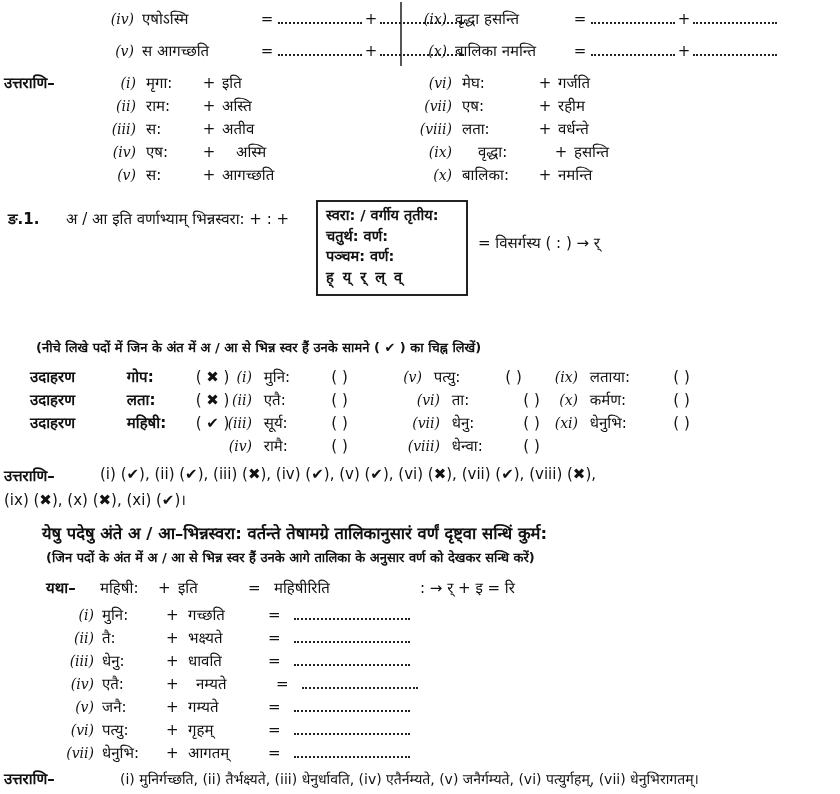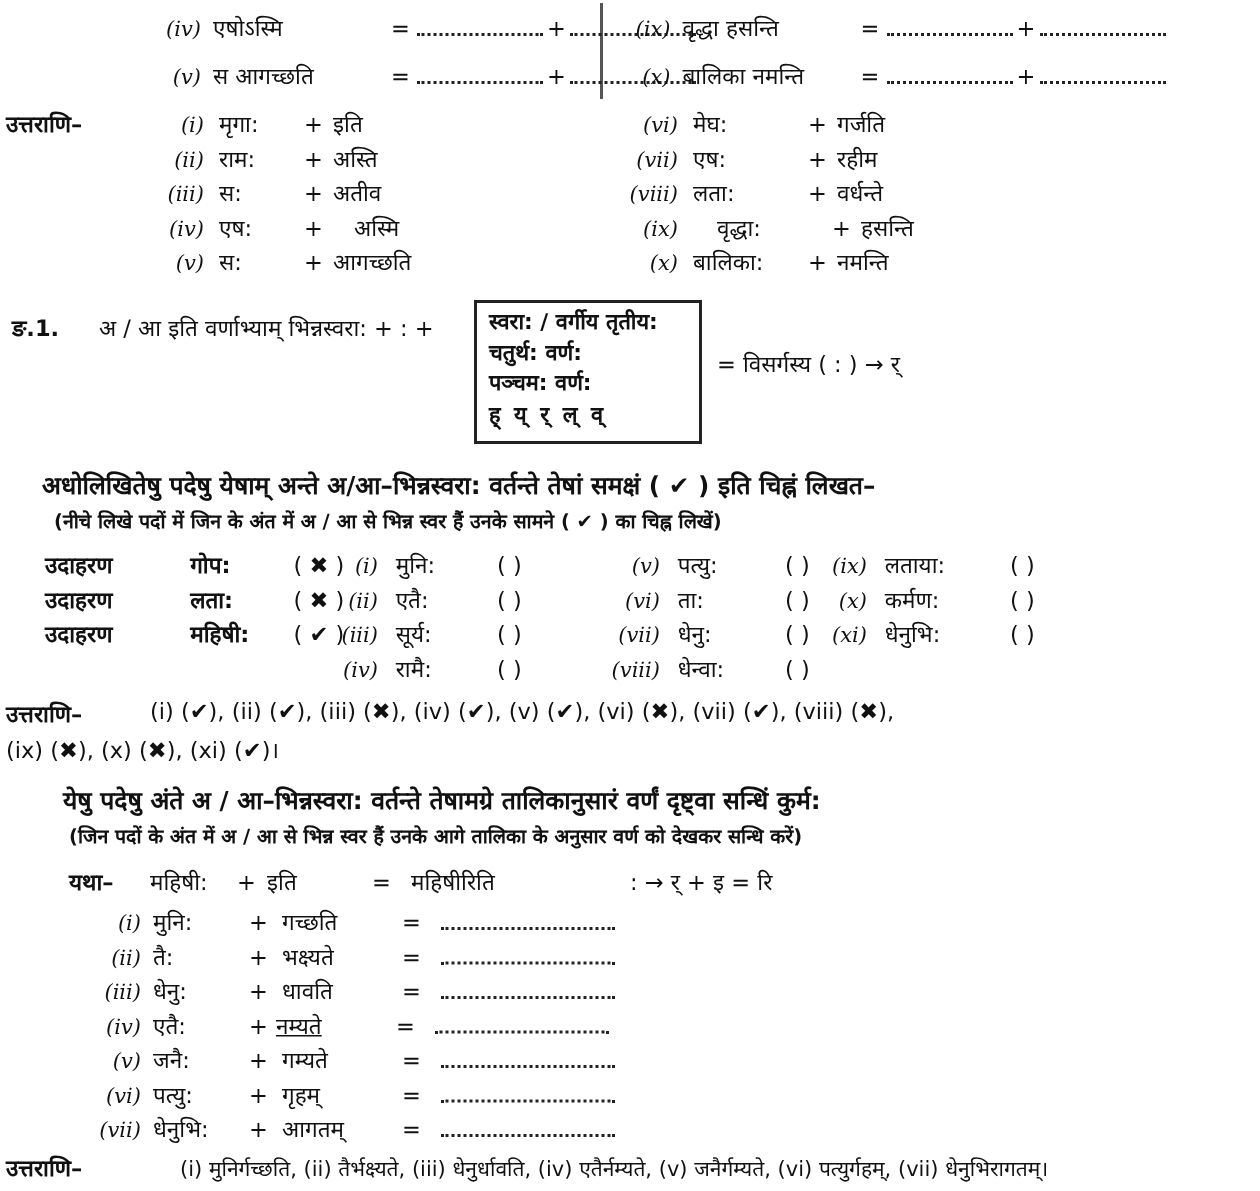--- a/index.html
+++ b/index.html
@@ -231,21 +231,20 @@
 
   <div class="box" style="left:316px; top:200px; width:152px; height:96px;">
     <div class="bline dev">स्वरा: / वर्गीय तृतीय:</div>
     <div class="bline dev">चतुर्थ: वर्ण:</div>
     <div class="bline dev">पञ्चम: वर्ण:</div>
     <div class="bline dev" style="letter-spacing:2px;">ह् य् र् ल् व्</div>
   </div>
 
   <div class="row dev" style="left:478px; top:232px; font-size:15px;">= विसर्गस्य ( : )  →  र्</div>
 
-  <div class="heading-sa dev" style="left:28px; top:311px;">अधोलिखितेषु पदेषु येषाम् अन्ते अ/आ–भिन्नस्वरा: वर्तन्ते तेषां समक्षं ( ✔ ) इति चिह्नं लिखत–</div>
   <div class="heading-hi dev" style="left:36px; top:338px;">(नीचे लिखे पदों में जिन के अंत में अ / आ से भिन्न स्वर हैं उनके सामने ( ✔ ) का चिह्न लिखें)</div>
 
   <div class="gridcell" style="left:30px; top:366px;">
     <span class="ex-label dev" style="display:inline-block; width:78px;">उदाहरण</span>
     <span class="gword dev bold" style="width:62px; margin-left:14px;">गोप:</span>
     <span class="gmark dev" style="width:38px;">( ✖ )</span>
   </div>
   <div class="gridcell" style="left:30px; top:389px;">
     <span class="ex-label dev" style="display:inline-block; width:78px;">उदाहरण</span>
     <span class="gword dev bold" style="width:62px; margin-left:14px;">लता:</span>
@@ -271,21 +270,21 @@
     <span class="gnum it" style="width:36px;">(ii)</span>
     <span class="gword dev" style="width:50px; margin-left:7px;">एतै:</span>
     <span class="gmark dev" style="width:42px;">(     )</span>
   </div>
   <div class="gridcell" style="left:216px; top:435px;">
     <span class="gnum it" style="width:36px;">(iv)</span>
     <span class="gword dev" style="width:50px; margin-left:7px;">रामै:</span>
     <span class="gmark dev" style="width:42px;">(     )</span>
   </div>
 
-  <div class="gridcell" style="left:400px; top:366px;">
+  <div class="gridcell" style="left:382px; top:366px;">
     <span class="gnum it" style="width:40px;">(v)</span>
     <span class="gword dev" style="width:54px; margin-left:7px;">पत्यु:</span>
     <span class="gmark dev" style="width:42px;">(     )</span>
   </div>
   <div class="gridcell" style="left:400px; top:412px;">
     <span class="gnum it" style="width:40px;">(vii)</span>
     <span class="gword dev" style="width:54px; margin-left:7px;">धेनु:</span>
     <span class="gmark dev" style="width:42px;">(     )</span>
   </div>
   <div class="gridcell" style="left:400px; top:389px;">
@@ -353,21 +352,21 @@
     <span class="dev" style="display:inline-block; width:64px; margin-left:8px;">धेनु:</span>
     <span class="dev" style="display:inline-block; width:14px;">+</span>
     <span class="dev" style="display:inline-block; width:80px; margin-left:8px;">धावति</span>
     <span class="dev" style="display:inline-block; width:18px;">=</span>
     <span class="dots" style="width:116px; margin-left:8px;"></span>
   </div>
   <div class="sandhirow" style="left:46px; top:673px;">
     <span class="snum it" style="width:48px;">(iv)</span>
     <span class="dev" style="display:inline-block; width:64px; margin-left:8px;">एतै:</span>
     <span class="dev" style="display:inline-block; width:14px;">+</span>
-    <span class="dev" style="display:inline-block; width:80px; margin-left:4px;text-decoration:underline;">नम्यते</span>
+    <span class="dev" style="display:inline-block; width:80px; margin-left:16px;">नम्यते</span>
     <span class="dev" style="display:inline-block; width:18px;">=</span>
     <span class="dots" style="width:116px; margin-left:8px;"></span>
   </div>
   <div class="sandhirow" style="left:46px; top:696px;">
     <span class="snum it" style="width:48px;">(v)</span>
     <span class="dev" style="display:inline-block; width:64px; margin-left:8px;">जनै:</span>
     <span class="dev" style="display:inline-block; width:14px;">+</span>
     <span class="dev" style="display:inline-block; width:80px; margin-left:8px;">गम्यते</span>
     <span class="dev" style="display:inline-block; width:18px;">=</span>
     <span class="dots" style="width:116px; margin-left:8px;"></span>

